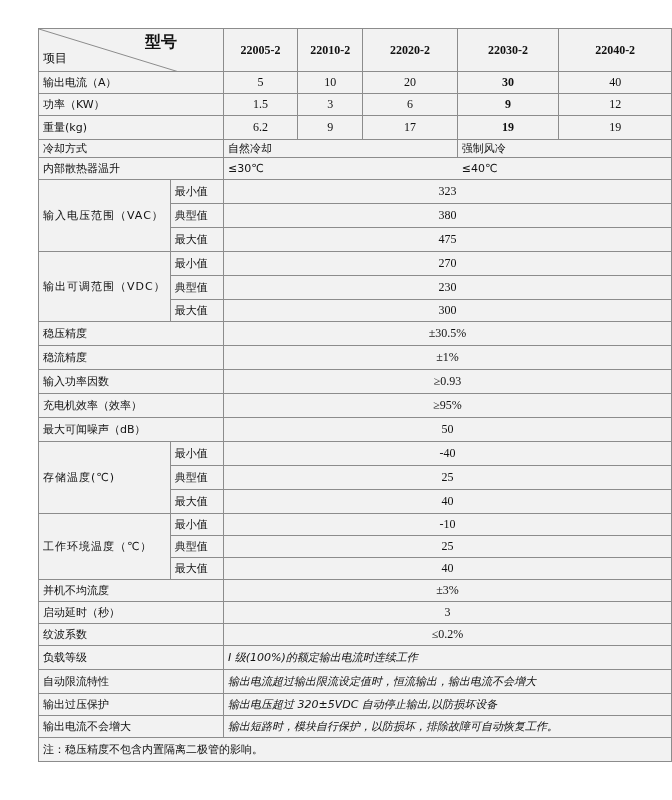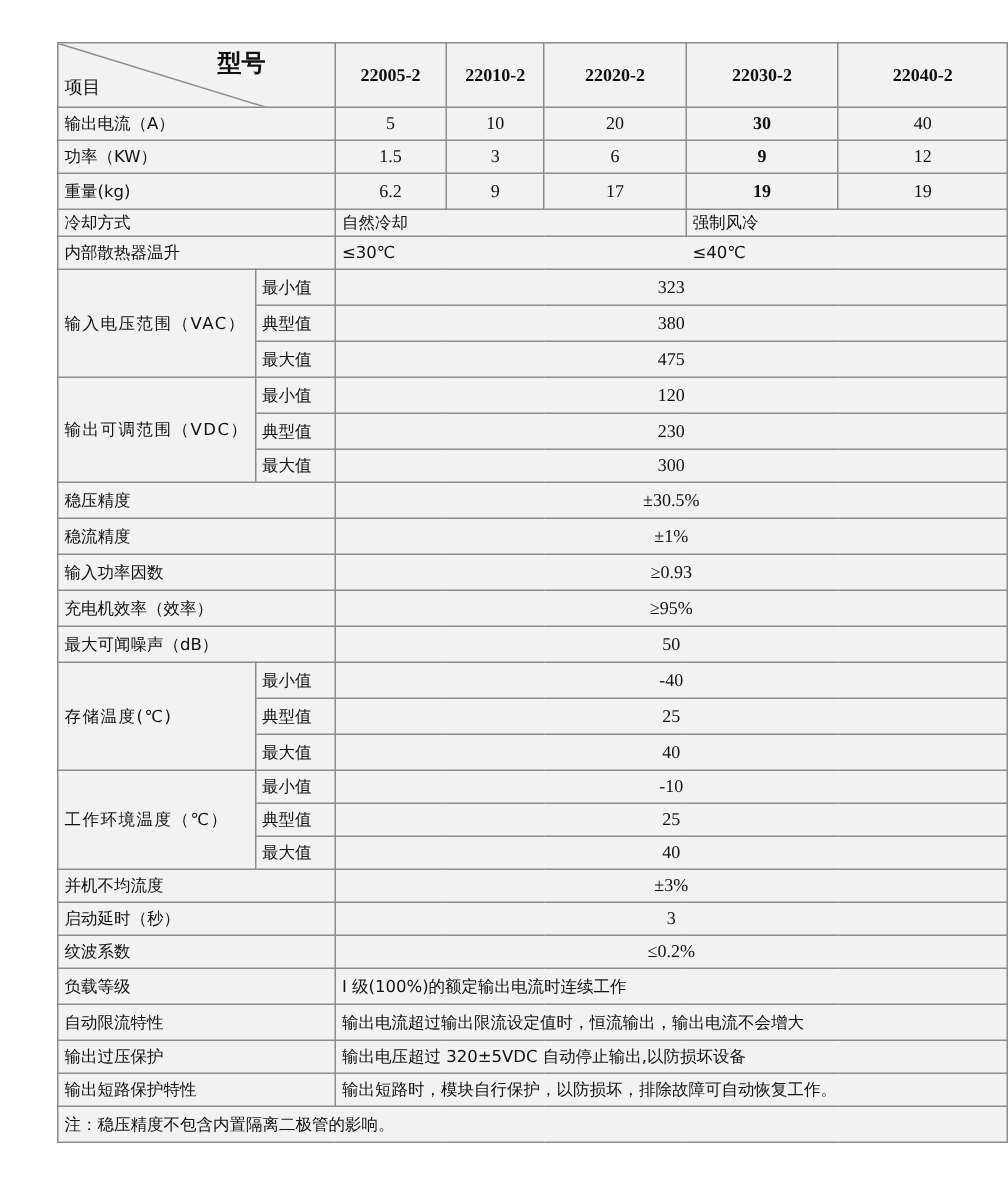--- a/index.html
+++ b/index.html
@@ -24,21 +24,21 @@
     .head-row td { height: 43px; }
     .head-model { font-family: "Liberation Serif", serif; font-weight: bold; font-size: 12px; text-align: center; margin-top: 27px; }
     .diag-cell { position: relative; padding: 0; }
     .diag-cell svg { position: absolute; left: 0; top: 0; }
     .diag-top { position: absolute; right: 46px; top: 3px; font-weight: bold; font-size: 16px; text-align: center; }
     .diag-bottom { position: absolute; left: 4px; bottom: 4px; font-weight: normal; font-size: 12px; }
     .grp-label { white-space: normal; line-height: 20px; letter-spacing: 1px; }
     .grp-label-left { text-align: left; white-space: normal; line-height: 20px; letter-spacing: 1px; }
     .tall td { height: 24px; margin-top: 32px; }
     .note td { height: 24px; }
-    .desc { padding-left: 8px; }
+    .desc { padding-left: 8px; font-style: italic; }
   </style>
 </head>
 <body>
 
 <table class="spec-table">
   <colgroup>
     <col style="width:85px">
     <col style="width:55px">
     <col style="width:76px">
     <col style="width:67px">
@@ -109,21 +109,21 @@
     <td colspan="5" class="num">380</td>
   </tr>
   <tr class="tall">
     <td>最大值</td>
     <td colspan="5" class="num">475</td>
   </tr>
 
   <tr class="tall">
     <td rowspan="3" class="grp-label">输出可调范围（VDC）</td>
     <td>最小值</td>
-    <td colspan="5" class="num">120</td>
+    <td colspan="5" class="num">270</td>
   </tr>
   <tr class="tall">
     <td>典型值</td>
     <td colspan="5" class="num">230</td>
   </tr>
   <tr>
     <td>最大值</td>
     <td colspan="5" class="num">300</td>
   </tr>
 
@@ -195,21 +195,21 @@
   </tr>
   <tr class="tall">
     <td colspan="2">自动限流特性</td>
     <td colspan="5" class="desc">输出电流超过输出限流设定值时，恒流输出，输出电流不会增大</td>
   </tr>
   <tr>
     <td colspan="2">输出过压保护</td>
     <td colspan="5" class="desc">输出电压超过 320±5VDC 自动停止输出,以防损坏设备</td>
   </tr>
   <tr>
-    <td colspan="2">输出短路保护特性</td>
+    <td colspan="2">输出电流不会增大</td>
     <td colspan="5" class="desc">输出短路时，模块自行保护，以防损坏，排除故障可自动恢复工作。</td>
   </tr>
 
   <tr class="note">
     <td colspan="7">注：稳压精度不包含内置隔离二极管的影响。</td>
   </tr>
 </tbody>
   </table>
 
 </body></html>

